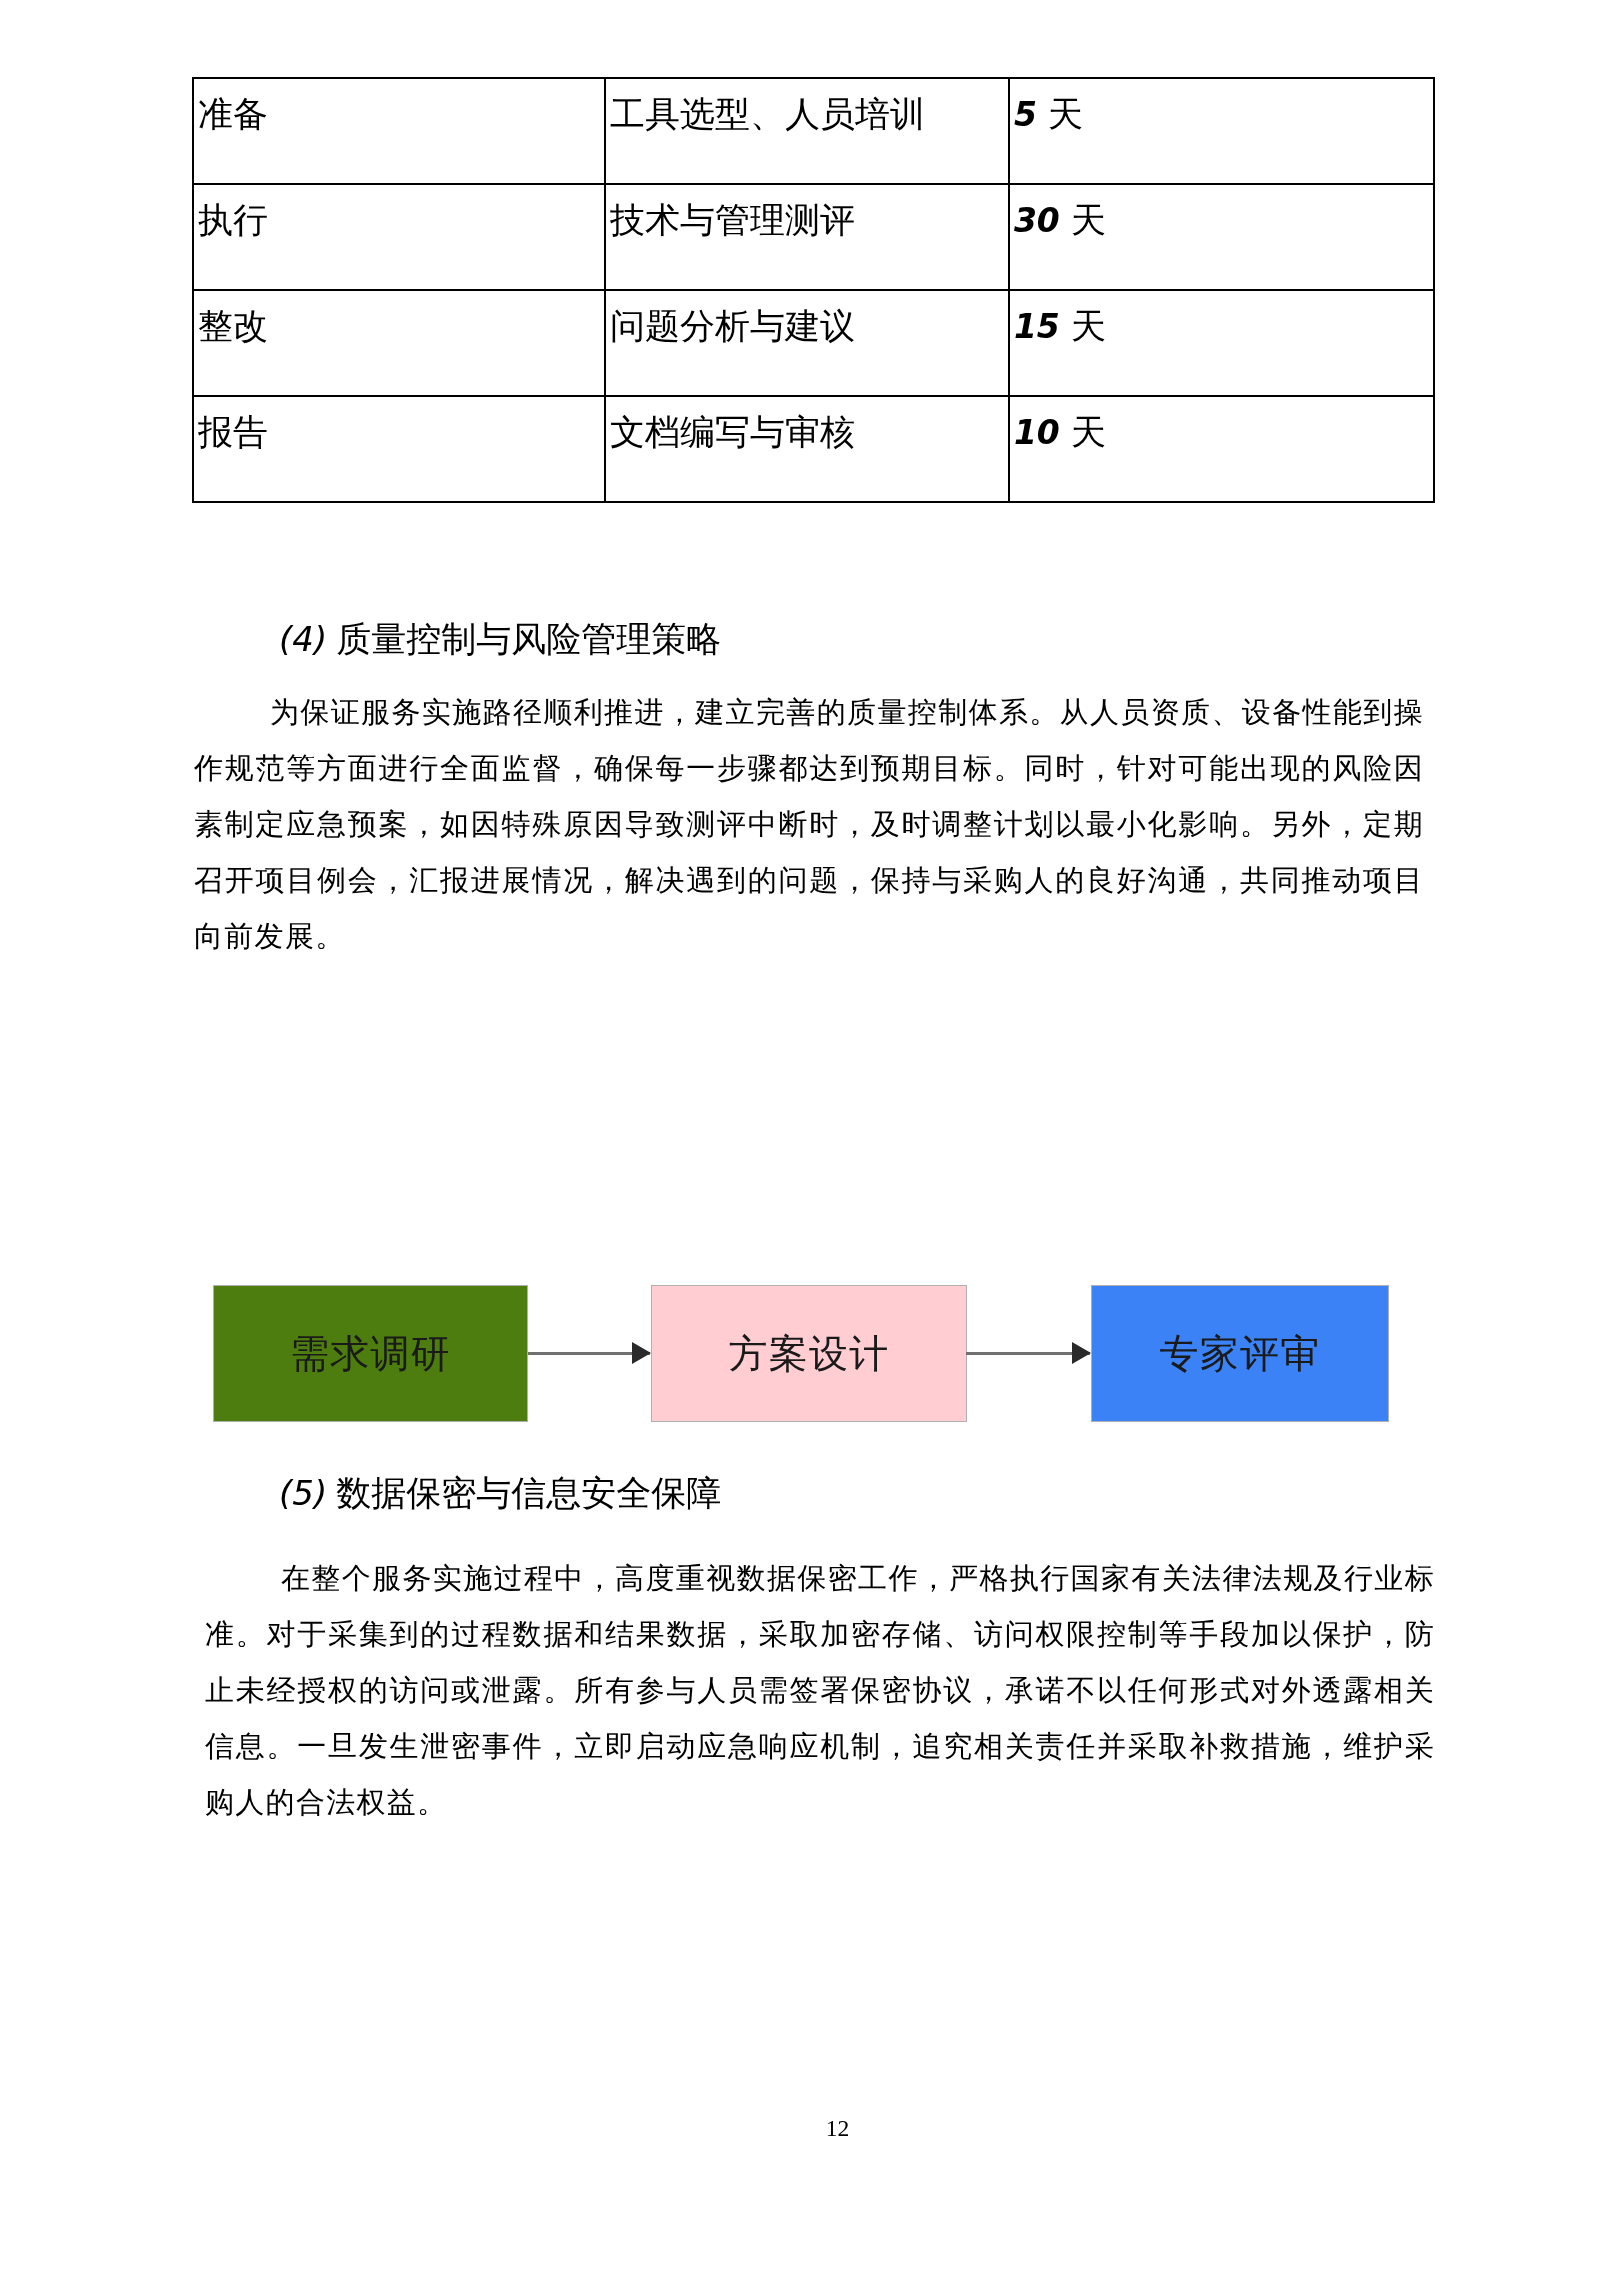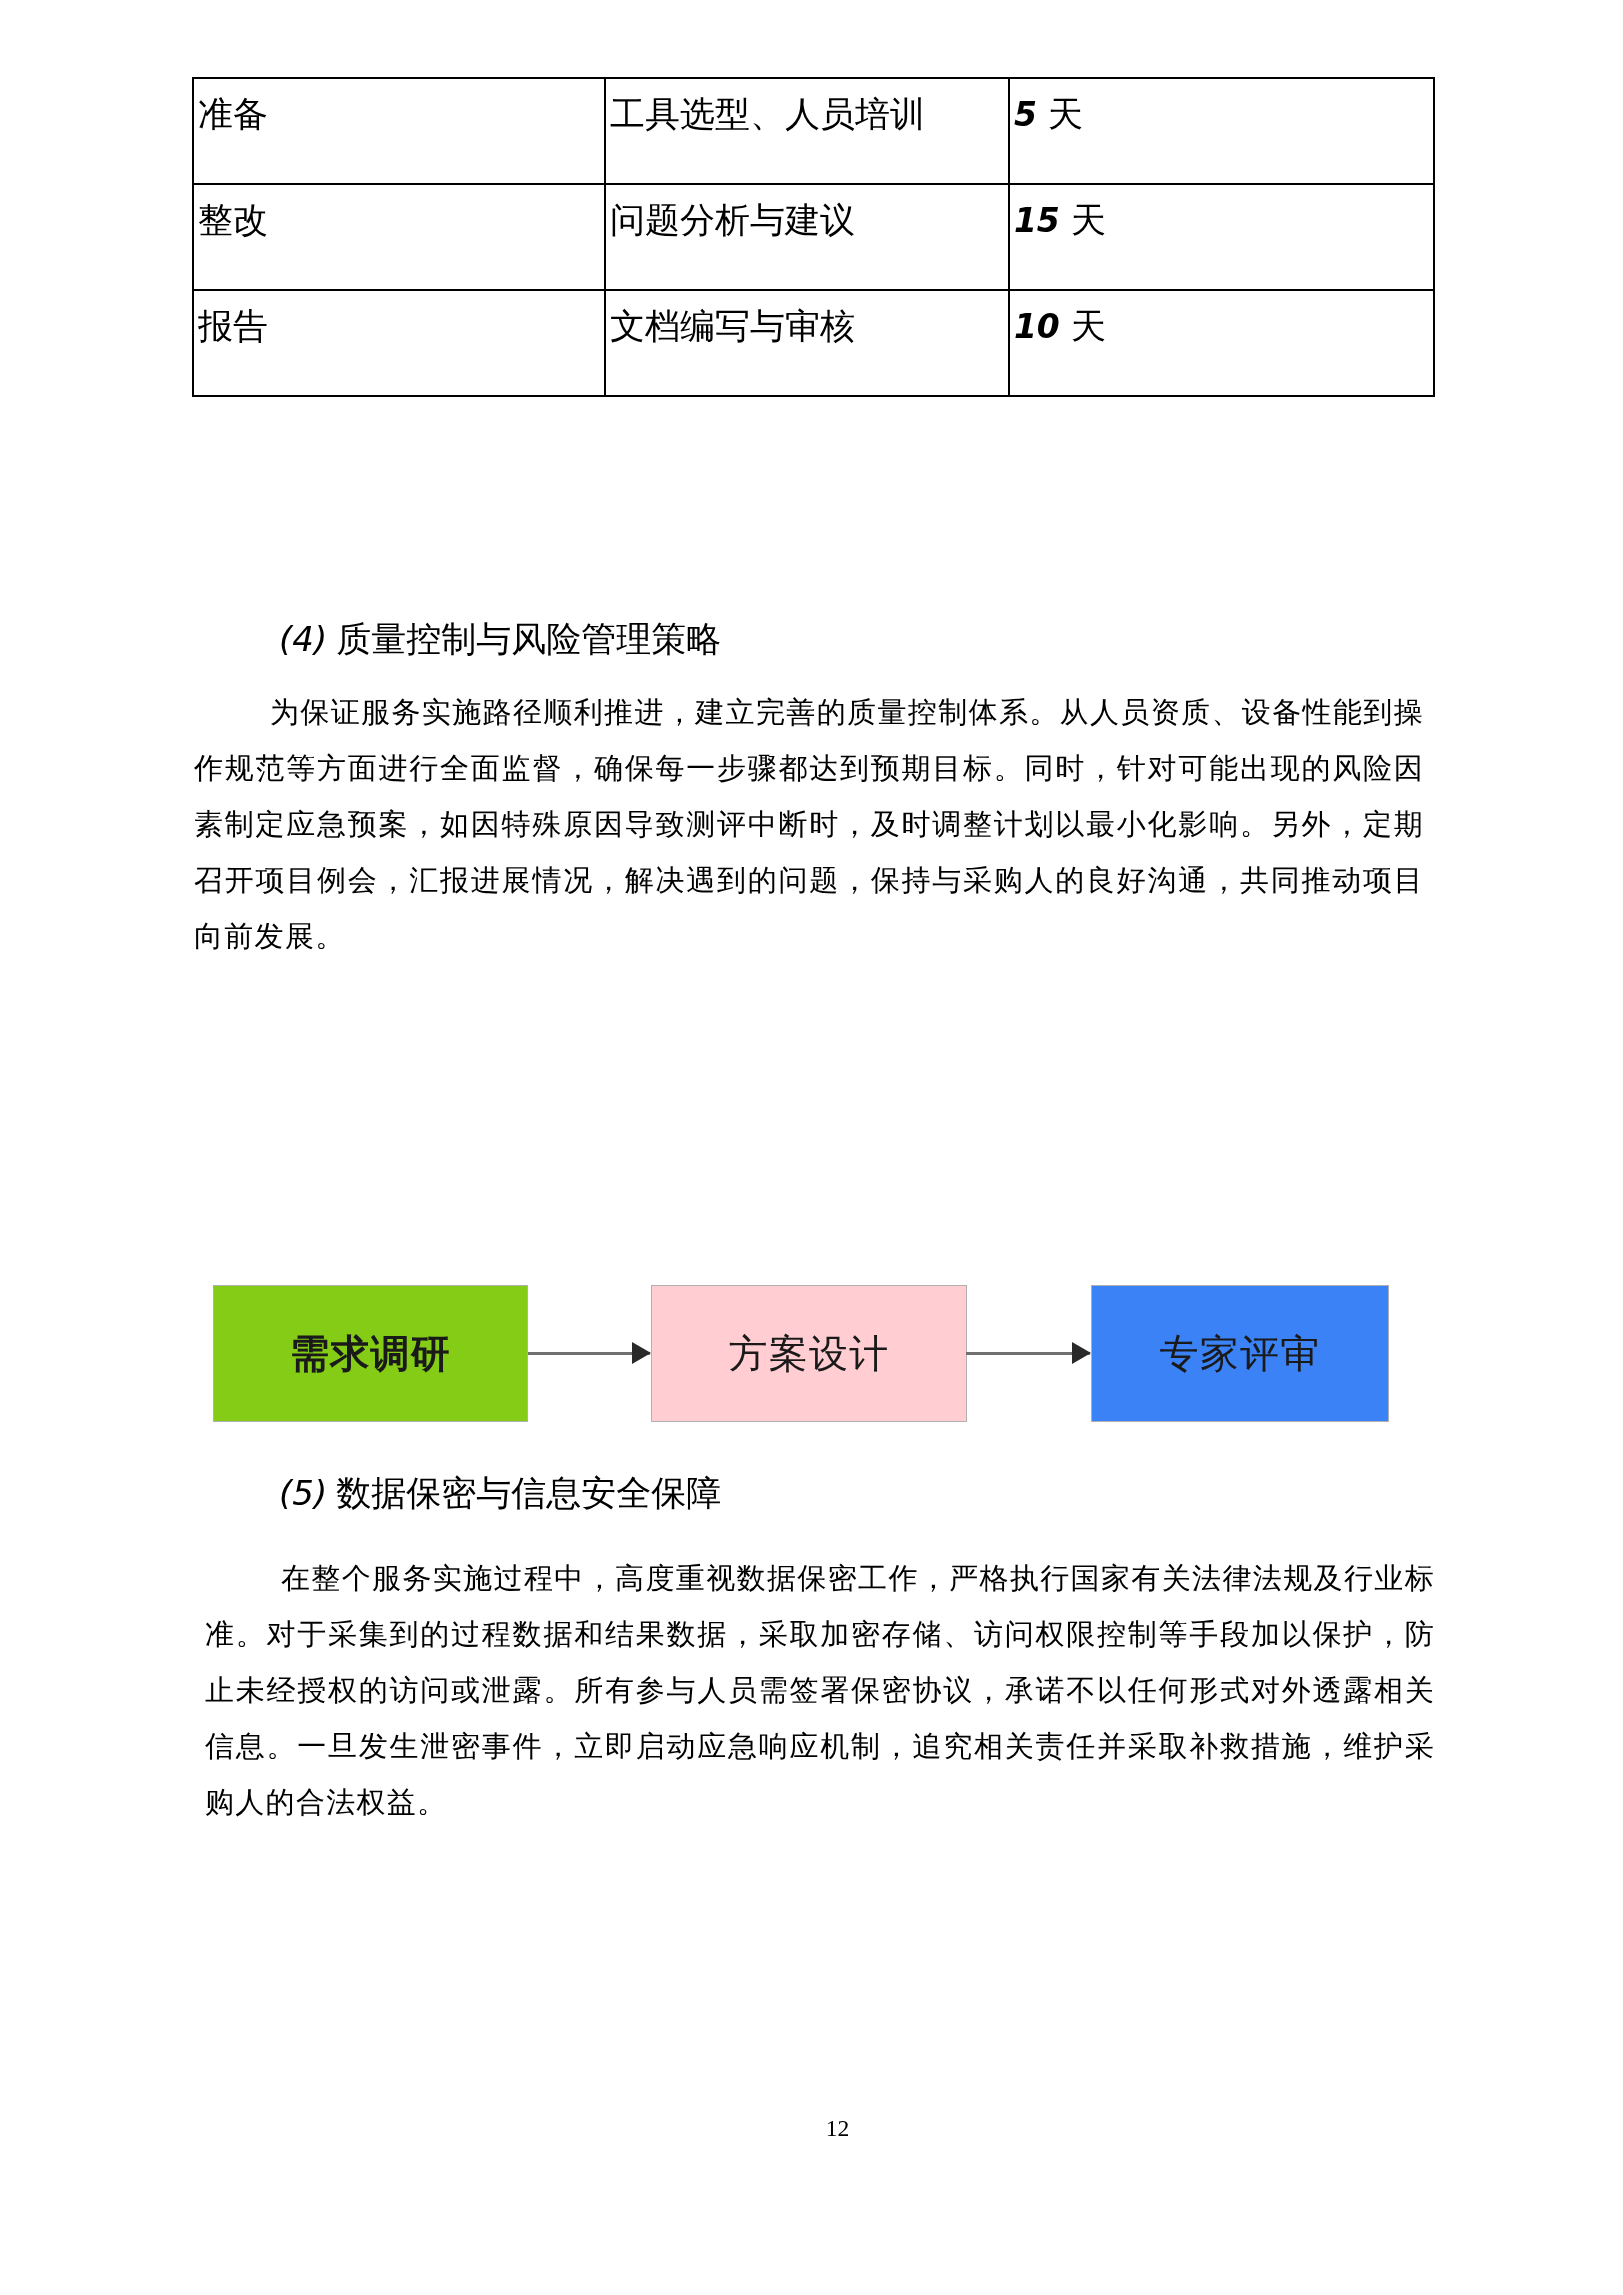--- a/index.html
+++ b/index.html
@@ -146,20 +146,31 @@
           </td>
         <td>
             <span class="cell-text">工具选型、人员培训</span>
           </td>
         <td>
             <span class="cell-text"><span class="num">5</span> <span>天</span></span>
           </td>
       </tr>
       <tr>
         <td>
+            <span class="cell-text">执行</span>
+          </td>
+        <td>
+            <span class="cell-text">技术与管理测评</span>
+          </td>
+        <td>
+            <span class="cell-text"><span class="num">30</span> <span>天</span></span>
+          </td>
+      </tr>
+      <tr>
+        <td>
             <span class="cell-text">整改</span>
           </td>
         <td>
             <span class="cell-text">问题分析与建议</span>
           </td>
         <td>
             <span class="cell-text"><span class="num">15</span> <span>天</span></span>
           </td>
       </tr>
       <tr>
@@ -175,21 +186,21 @@
       </tr>
     </tbody>
   </table>
 
   <div class="section-heading" style="top: 620px;">
     <span class="idx">(4)</span><span>质量控制与风险管理策略</span>
   </div>
   <p class="para" style="top: 684px; margin: 0;">为保证服务实施路径顺利推进，建立完善的质量控制体系。从人员资质、设备性能到操作规范等方面进行全面监督，确保每一步骤都达到预期目标。同时，针对可能出现的风险因素制定应急预案，如因特殊原因导致测评中断时，及时调整计划以最小化影响。另外，定期召开项目例会，汇报进展情况，解决遇到的问题，保持与采购人的良好沟通，共同推动项目向前发展。</p>
 
   <div class="flow">
-    <div class="flow-box" style="left: 0; width: 313px; background: #84cc16; font-weight: bold;">
+    <div class="flow-box" style="left: 0; width: 313px; background: #4d7c0f;">
       <span>需求调研</span>
     </div>
     <div class="flow-arrow" style="left: 315px; width: 122px;"></div>
     <div class="flow-box" style="left: 438px; width: 314px; background: #ffcdd2;">
       <span>方案设计</span>
     </div>
     <div class="flow-arrow" style="left: 753px; width: 124px;"></div>
     <div class="flow-box" style="left: 878px; width: 296px; background: #3b82f6;">
       <span>专家评审</span>
     </div>

